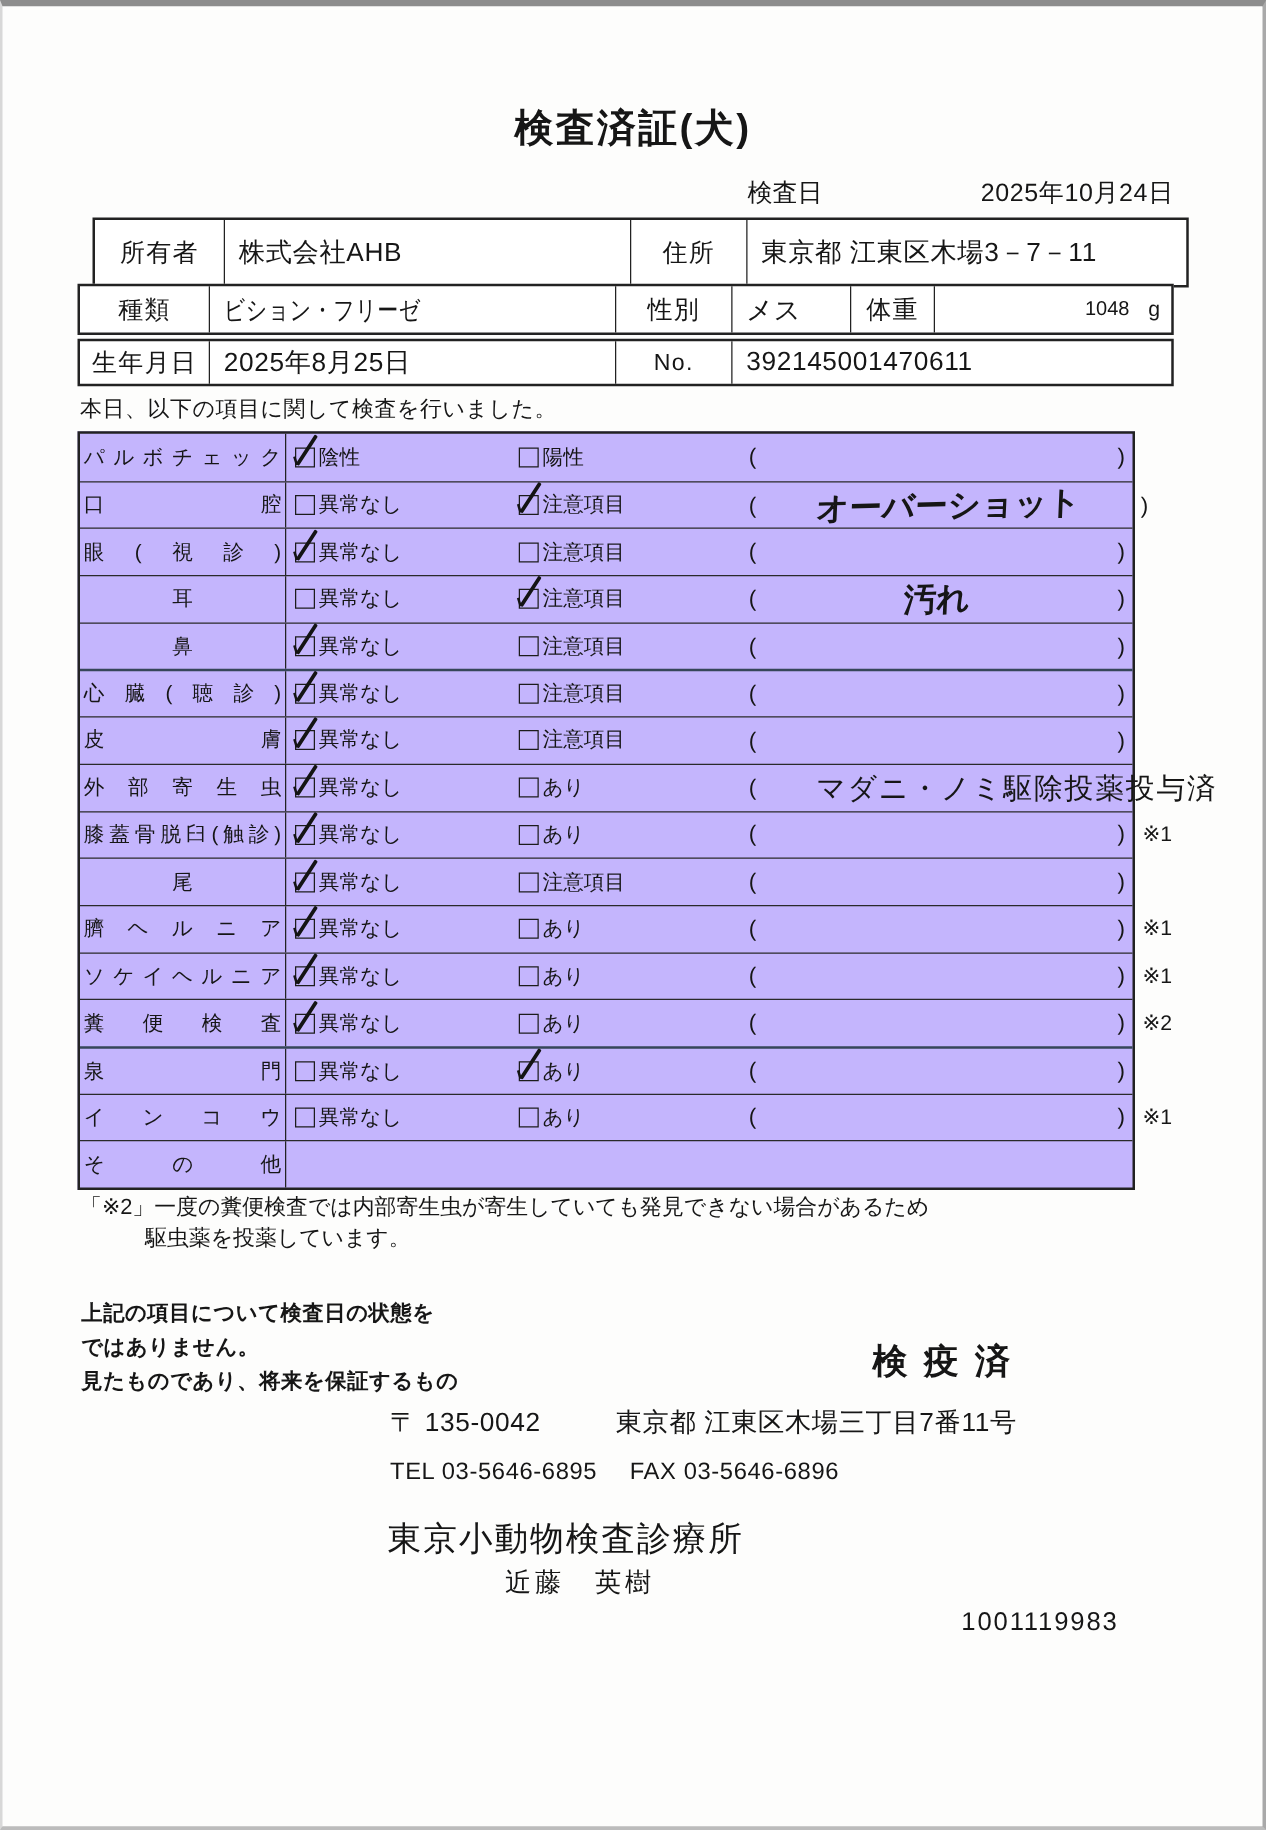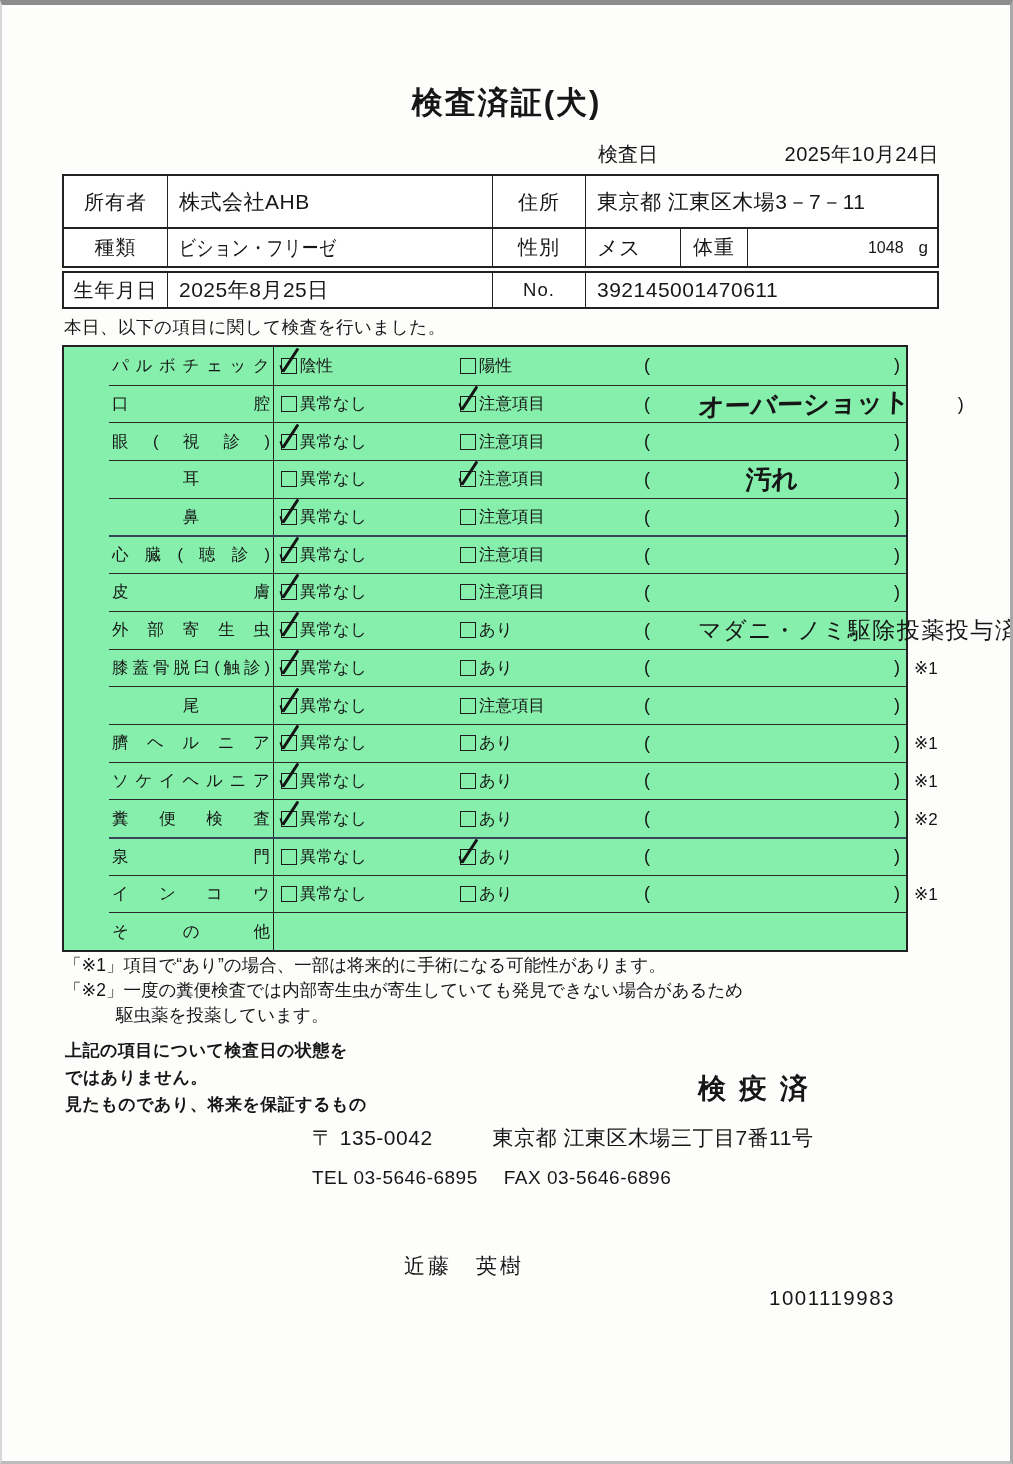--- a/index.html
+++ b/index.html
@@ -19,39 +19,39 @@
   .daterow { position:absolute; top:141px; left:0; width:939px; height:26px; font-size:20px; }
   .daterow .dlabel { position:absolute; left:598px; top:0;text-align:right; }
   .daterow .dvalue { position:absolute; right:0; top:0; letter-spacing:0.5px; }
 
   .htable { position:absolute; left:62px; width:877px; box-sizing:border-box;
             border:2px solid #222; display:flex; align-items:stretch; background:#fff; }
   .htable .hcell { display:flex; align-items:center; box-sizing:border-box; overflow:hidden; }
   .htable .hcell + .hcell { border-left:1.5px solid #222; }
   .hlabel { justify-content:center; font-size:20px; letter-spacing:1px; }
   .hvalue { padding-left:11px; font-size:21px; letter-spacing:0.5px; }
-  .t1 { top:174px; height:56px; }
+  .t1 { top:174px; height:56px;margin-left:12px; }
   .t2 { top:227px; height:41px; }
   .t3 { top:271px; height:38px; }
   .w-label { width:103px; flex:none; }
   .w-val1  { width:325px; flex:none; }
   .w-lab2  { width:93px;  flex:none; }
   .w-sex   { width:95px;  flex:none; }
   .w-wlab  { width:67px;  flex:none; }
   .w-rest  { flex:1; }
   .condensed { transform:scaleX(0.8); transform-origin:left center; white-space:nowrap; }
   .weight-val { flex:1; display:flex; justify-content:flex-end; align-items:baseline; padding-right:9px; }
   .weight-val .unit { font-size:17px; margin-left:15px; }
   .no-label { font-size:18.5px; }
 
   .intro { position:absolute; top:315px; left:64px; font-size:17.5px; letter-spacing:0.5px; }
 
   
   .ctable { position:absolute; top:345px; left:62px; width:846px; box-sizing:border-box;
-            border:2px solid #222; background:#86efac;padding-left:45px; }
+            border:2px solid #222; background:#c4b5fd; }
   .crow { position:relative; display:flex; align-items:center; height:37.7px;
           border-top:1px solid #2a2a2a; box-sizing:border-box; }
   .crow:first-child { border-top:none; }
   .crow.sep { border-top:2px solid #36465a; }
   .clabel { width:165px; flex:none; height:100%; display:flex; align-items:center;
             border-right:1.5px solid #222; box-sizing:border-box; padding:0 3px;
             font-size:16.5px; }
   .clabel .jt { display:block; width:100%; text-align:justify; text-align-last:justify; }
   .clabel.single .jt { text-align:center; text-align-last:center; }
   .copts { flex:1; display:flex; align-items:center; padding-left:7px; font-size:16.5px;gap:48px; }
@@ -480,37 +480,37 @@
         <span class="pl"></span>
         <span class="note"></span>
         <span class="pr"></span>
       </div>
       <span class="ref"></span>
     </div>
 
   </div>
 
   <div class="fns">
-    <div class="fn">「※1」項目で“あり”の場合、一部は将来的に手術になる可能性があります。</div>
     <div class="fn">「※2」一度の糞便検査では内部寄生虫が寄生していても発見できない場合があるため</div>
     <div class="fn fn-indent">駆虫薬を投薬しています。</div>
   </div>
 
   <div class="statement">
     <div>上記の項目について検査日の状態を</div>
     <div>ではありません。</div>
     <div>見たものであり、将来を保証するもの</div>
   </div>
 
   <div class="stamp">検疫済</div>
 
   <div class="postal">
     <span>〒 135-0042</span>
     <span>東京都 江東区木場三丁目7番11号</span>
   </div>
   <div class="telline">
     <span>TEL 03-5646-6895</span>
     <span>FAX 03-5646-6896</span>
   </div>
+  <div class="clinic">東京小動物検査診療所</div>
   <div class="vet">近藤　英樹</div>
   <div class="serial">1001119983</div>
 
 </div>
 
 </body></html>

